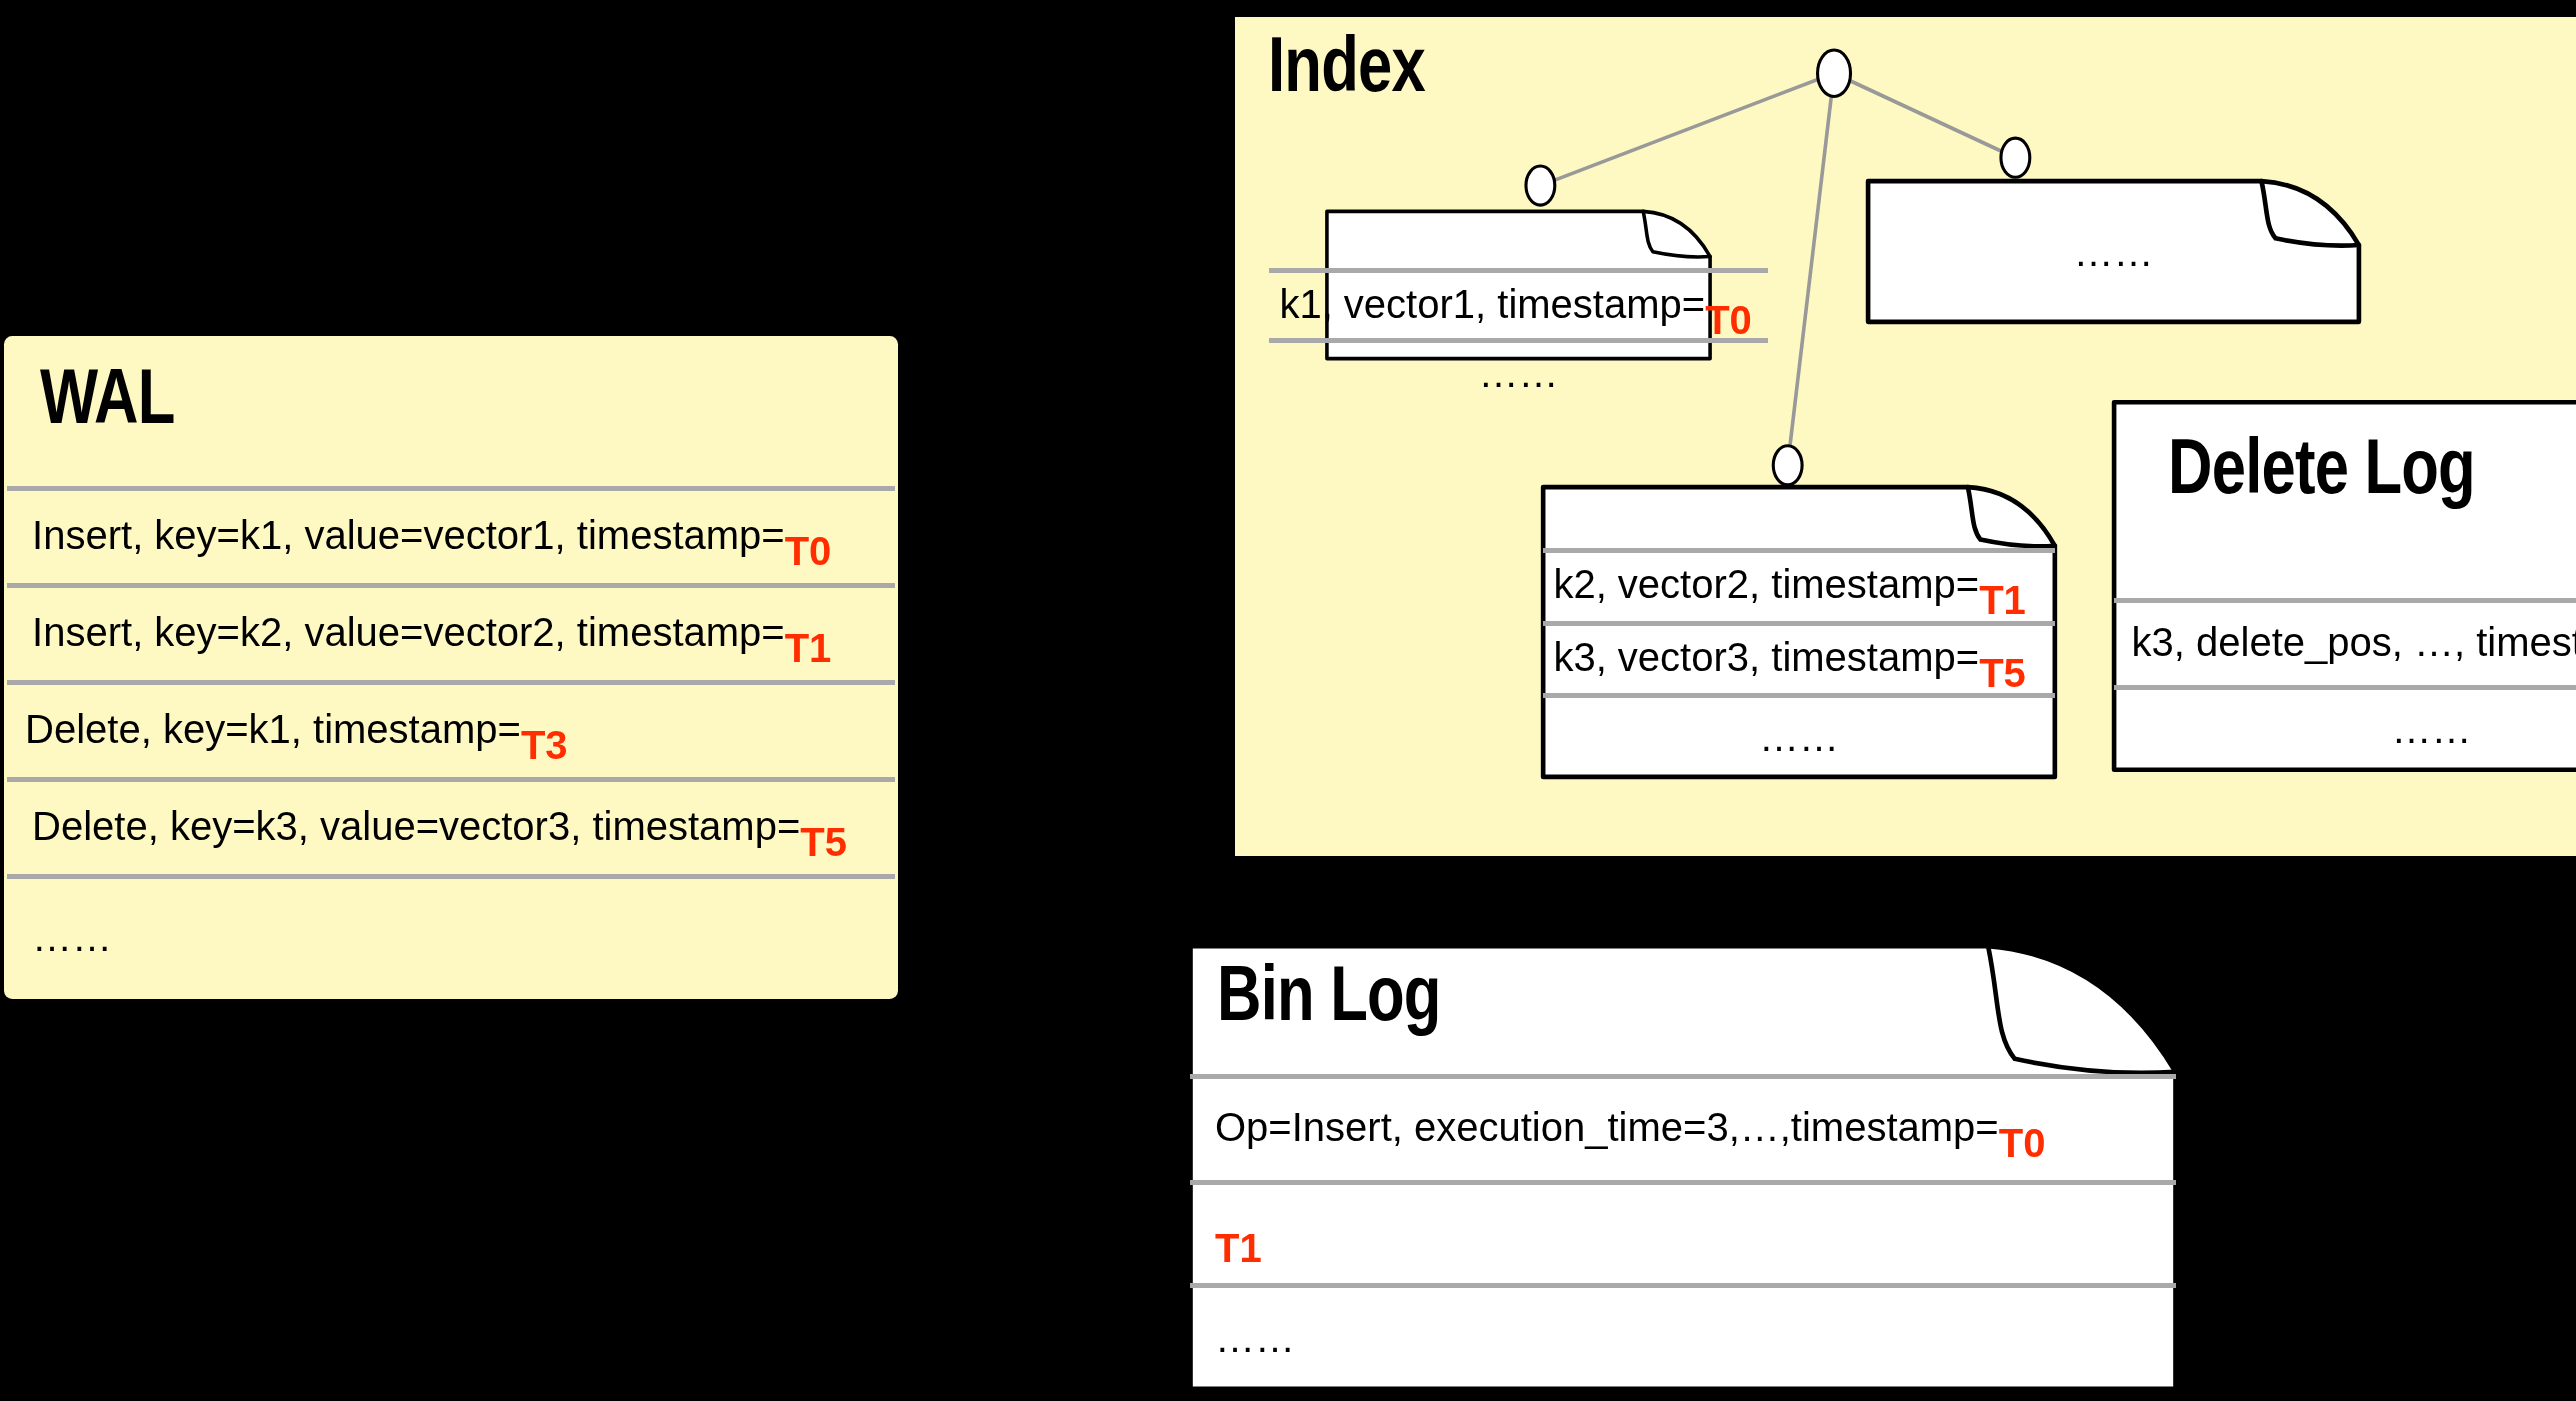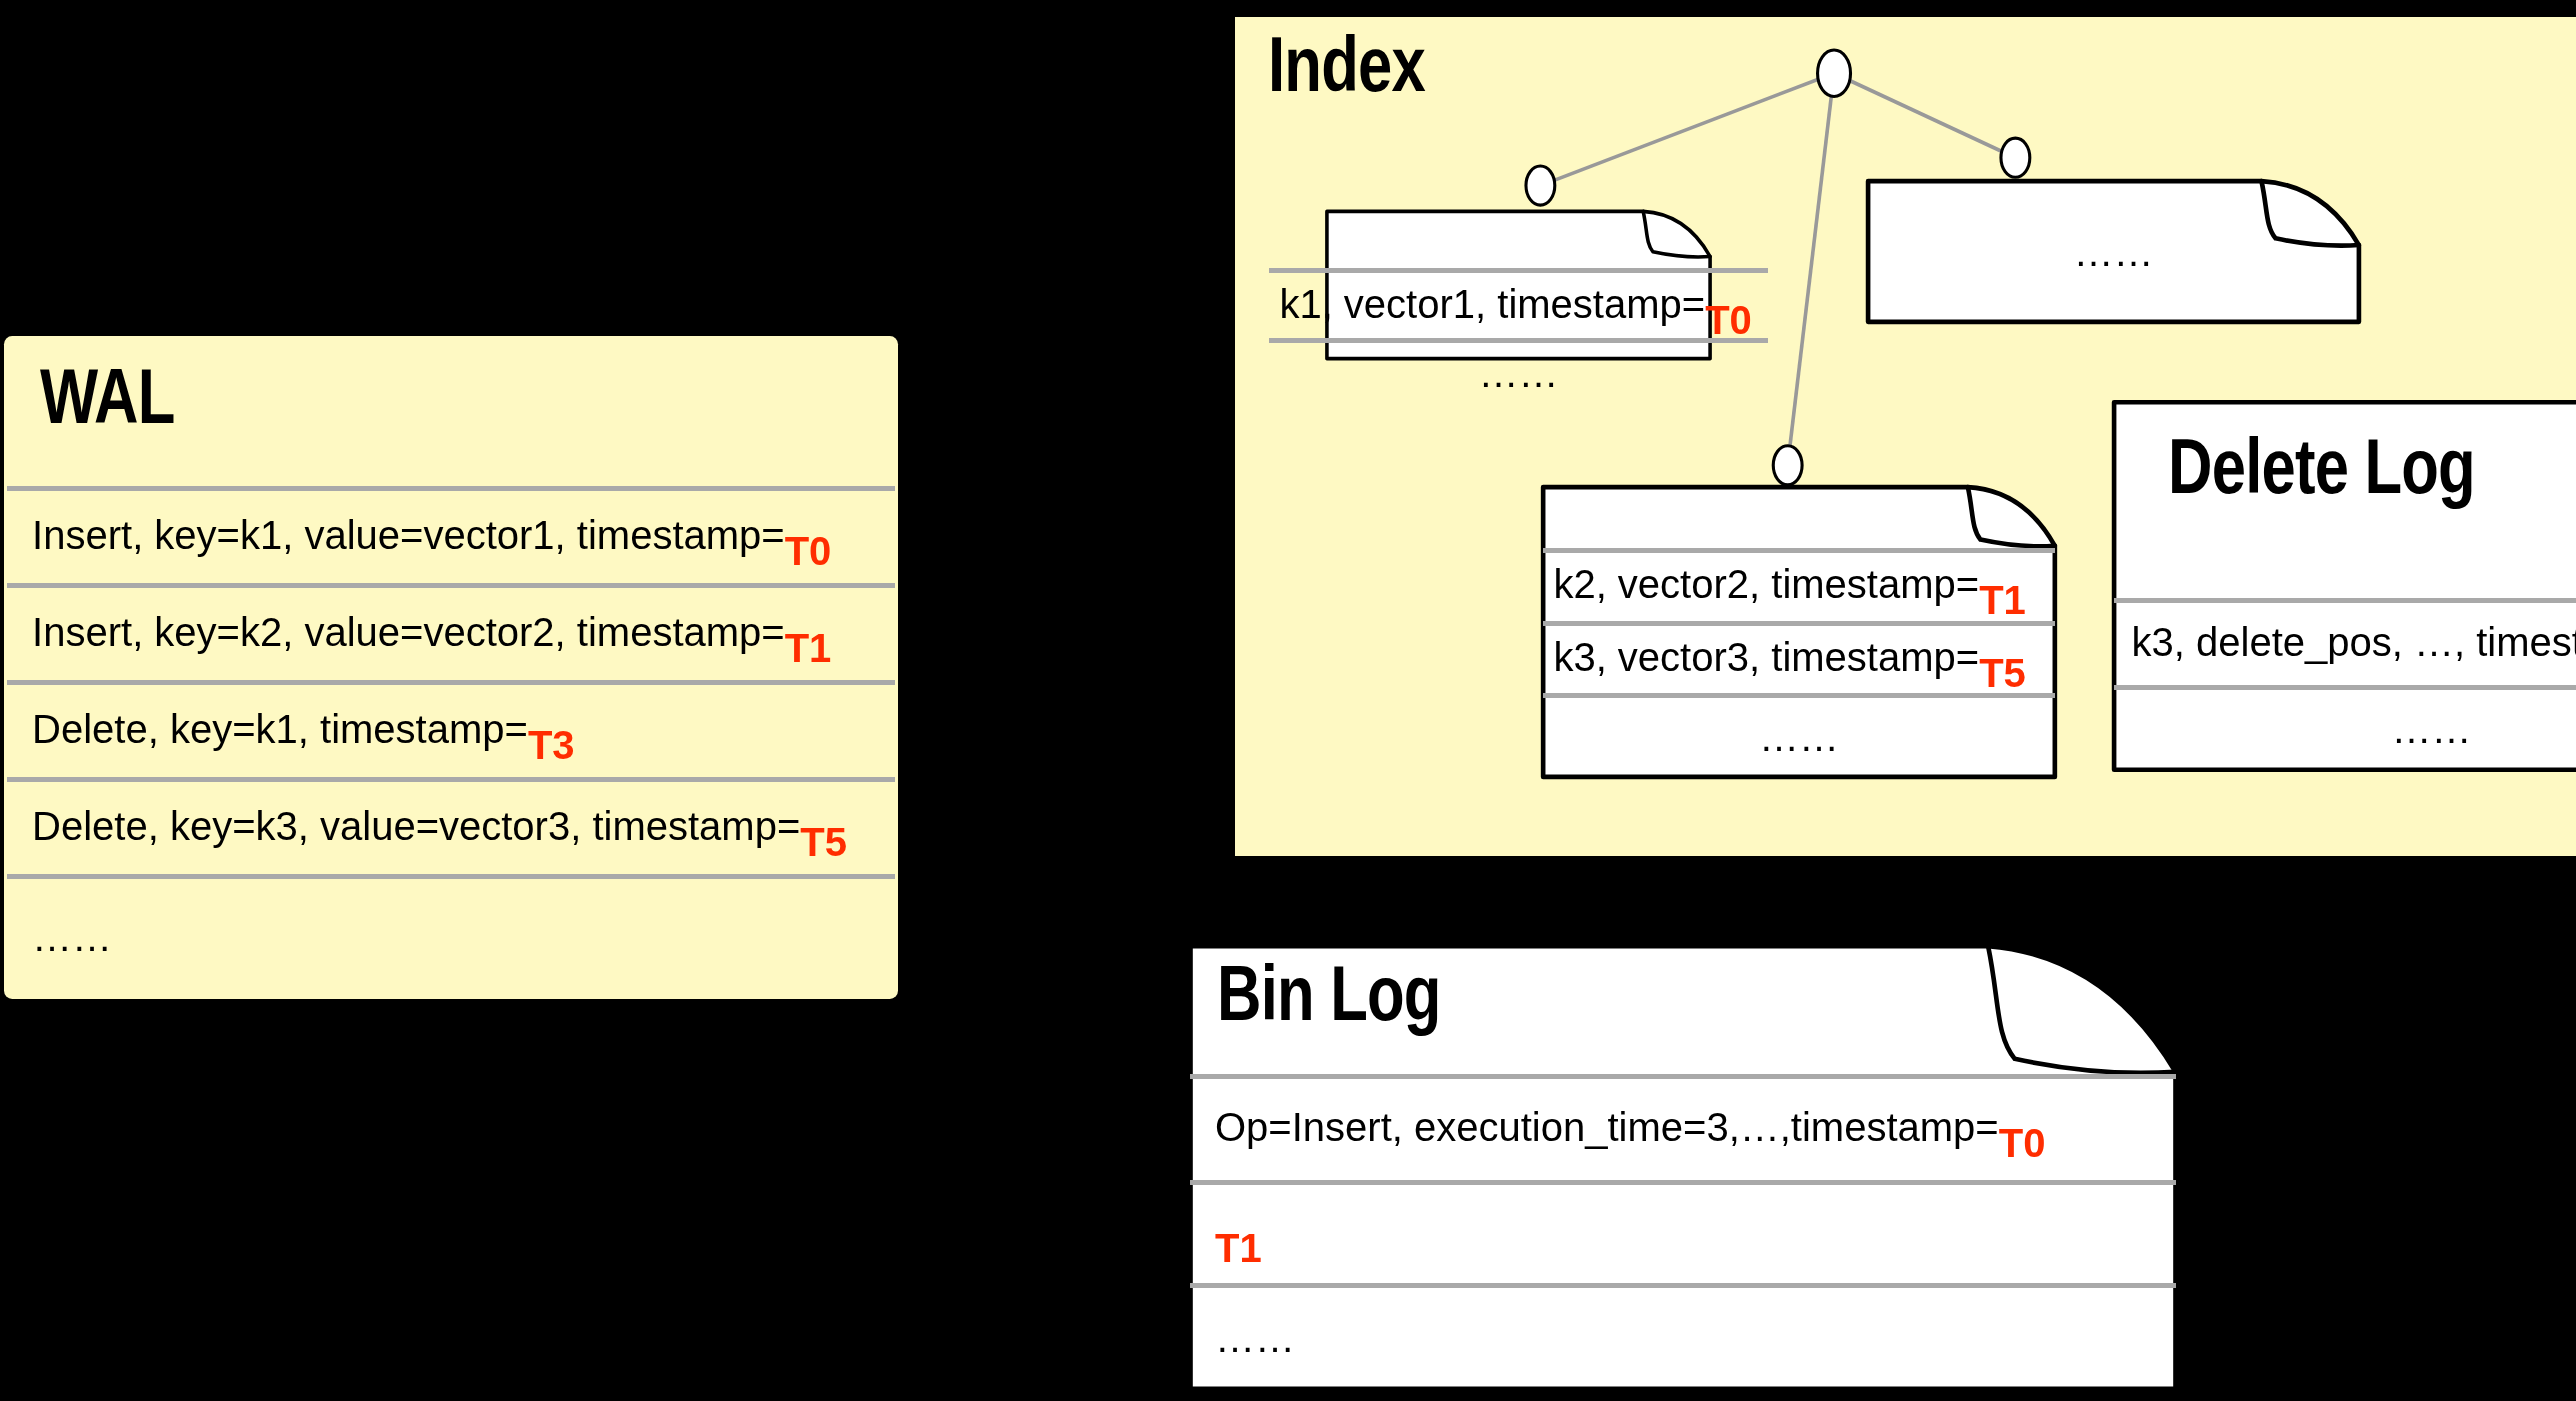--- a/index.html
+++ b/index.html
@@ -42,21 +42,21 @@
     <div class="sep" style="top: 538px; background: rgb(169, 169, 169);"></div>
 
     <div class="row" style="top:150px;height:97px;padding-left:28px">
       <span>Insert, key=k1, value=vector1, timestamp=</span>
         <span class="ts" style="color: rgb(255, 45, 0);">T0</span>
     </div>
     <div class="row" style="top:247px;height:97px;padding-left:28px">
       <span>Insert, key=k2, value=vector2, timestamp=</span>
         <span class="ts" style="color: rgb(255, 45, 0);">T1</span>
     </div>
-    <div class="row" style="top:344px;height:97px;padding-left:28px">
+    <div class="row" style="top:344px;height:97px;padding-left:21px">
       <span>Delete, key=k1, timestamp=</span>
         <span class="ts" style="color: rgb(255, 45, 0);">T3</span>
     </div>
     <div class="row" style="top:441px;height:97px;padding-left:28px">
       <span>Delete, key=k3, value=vector3, timestamp=</span>
         <span class="ts" style="color: rgb(255, 45, 0);">T5</span>
     </div>
     <div class="row" style="top:538px;height:125px;padding-left:28px">
       <span>……</span>
     </div>

